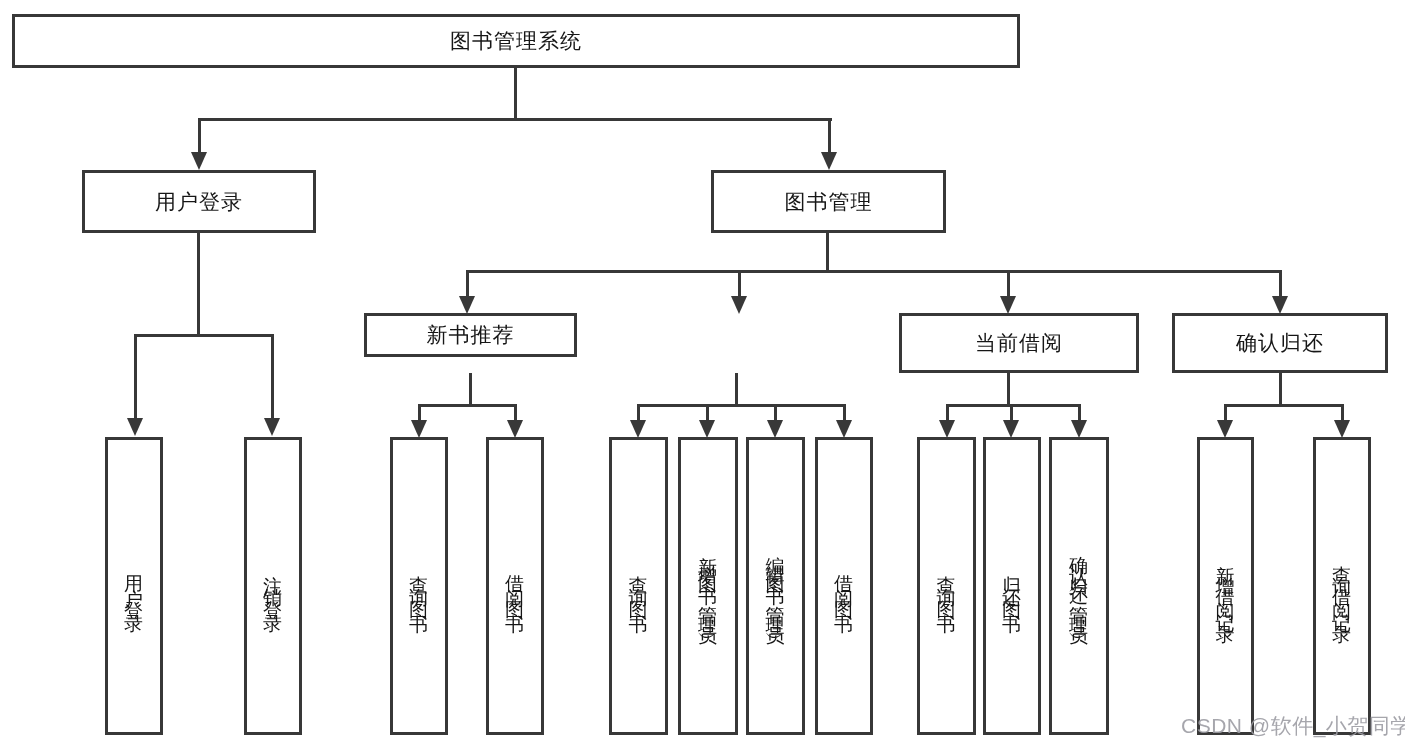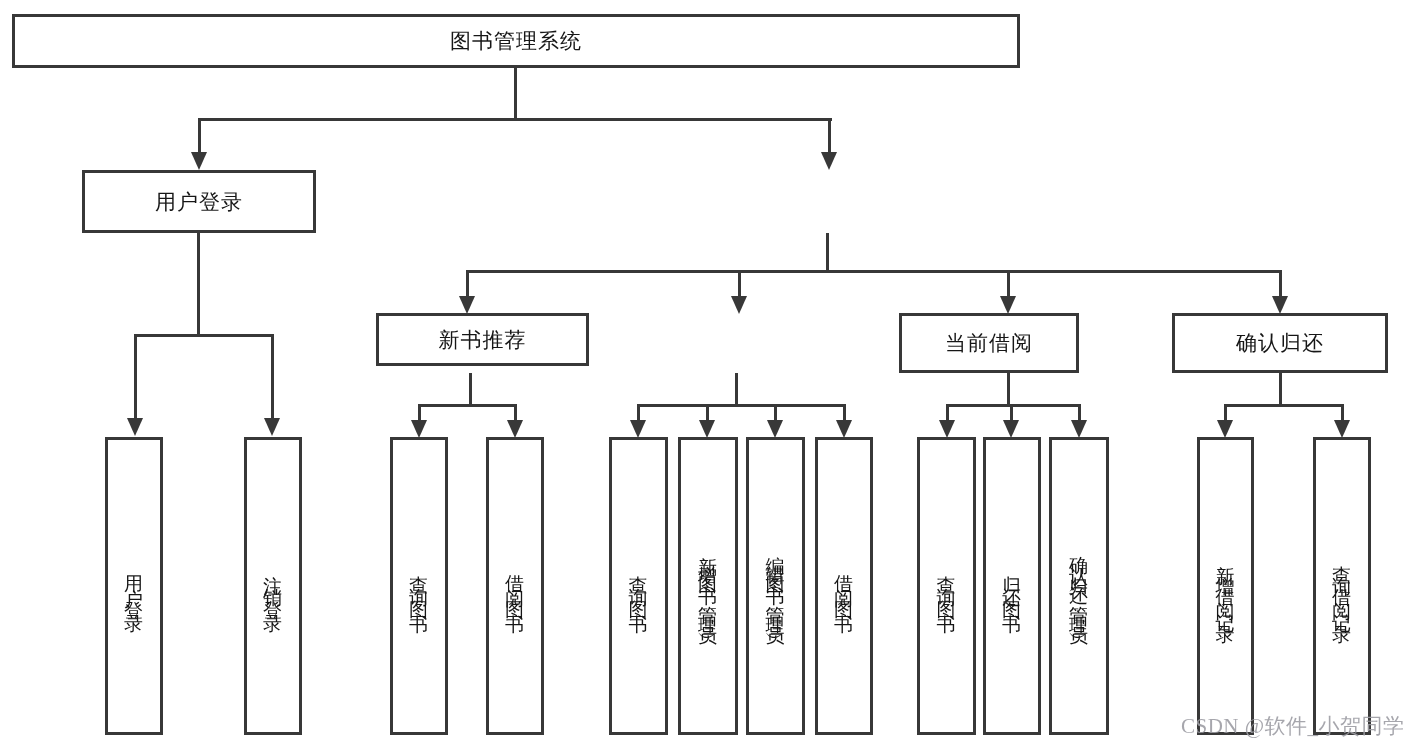--- a/index.html
+++ b/index.html
@@ -1,18 +1,18 @@
 <!DOCTYPE html>
 <html><head>
 <meta charset="utf-8">
 <style>
   html,body { margin:0; padding:0; background:#ffffff; }
   #canvas {
     position:relative; width:1405px; height:747px; background:#ffffff;
-    font-family:Liberation Serif, serif; overflow:hidden;
+    font-family:Liberation Sans, sans-serif; overflow:hidden;
   }
   .box {
     position:absolute; box-sizing:border-box;
     border:3px solid #383838; background:#ffffff;
     display:flex; align-items:center; justify-content:center;
     color:#161616;
   }
   .hbox { font-size:21px; letter-spacing:1px; }
   .vbox span {
     writing-mode:vertical-lr; text-orientation:mixed;
@@ -45,43 +45,46 @@
   <div class="line" style="left:514px;top:68px;width:3px;height:52px;"></div>
   <div class="line" style="left:198px;top:118px;width:634px;height:3px;"></div>
   <div class="line" style="left:198px;top:118px;width:3px;height:36px;"></div>
   <div class="arrow" style="left:191px;top:152px;"></div>
   <div class="line" style="left:828px;top:118px;width:3px;height:36px;"></div>
   <div class="arrow" style="left:821px;top:152px;"></div>
 
   <div class="box hbox" style="left:82px;top:170px;width:234px;height:63px;">
     <span>用户登录</span>
   </div>
+  <div class="box hbox" style="left:711px;top:170px;width:235px;height:63px;">
+    <span>图书管理</span>
+  </div>
 
   <div class="line" style="left:197px;top:233px;width:3px;height:104px;"></div>
   <div class="line" style="left:134px;top:334px;width:140px;height:3px;"></div>
   <div class="line" style="left:134px;top:334px;width:3px;height:86px;"></div>
   <div class="arrow" style="left:127px;top:418px;"></div>
   <div class="line" style="left:271px;top:334px;width:3px;height:86px;"></div>
   <div class="arrow" style="left:264px;top:418px;"></div>
 
   <div class="line" style="left:826px;top:233px;width:3px;height:40px;"></div>
   <div class="line" style="left:466px;top:270px;width:816px;height:3px;"></div>
   <div class="line" style="left:466px;top:270px;width:3px;height:28px;"></div>
   <div class="arrow" style="left:459px;top:296px;"></div>
   <div class="line" style="left:738px;top:270px;width:3px;height:28px;"></div>
   <div class="arrow" style="left:731px;top:296px;"></div>
   <div class="line" style="left:1007px;top:270px;width:3px;height:28px;"></div>
   <div class="arrow" style="left:1000px;top:296px;"></div>
   <div class="line" style="left:1279px;top:270px;width:3px;height:28px;"></div>
   <div class="arrow" style="left:1272px;top:296px;"></div>
 
-  <div class="box hbox" style="left:376px;top:313px;width:213px;height:53px;">
+  <div class="box hbox" style="left:364px;top:313px;width:213px;height:44px;">
     <span>新书推荐</span>
   </div>
-  <div class="box hbox" style="left:899px;top:313px;width:180px;height:60px;">
+  <div class="box hbox" style="left:899px;top:313px;width:240px;height:60px;">
     <span>当前借阅</span>
   </div>
   <div class="box hbox" style="left:1172px;top:313px;width:216px;height:60px;">
     <span>确认归还</span>
   </div>
 
   <div class="line" style="left:469px;top:373px;width:3px;height:34px;"></div>
   <div class="line" style="left:418px;top:404px;width:99px;height:3px;"></div>
   <div class="line" style="left:418px;top:404px;width:3px;height:18px;"></div>
   <div class="arrow" style="left:411px;top:420px;"></div>

